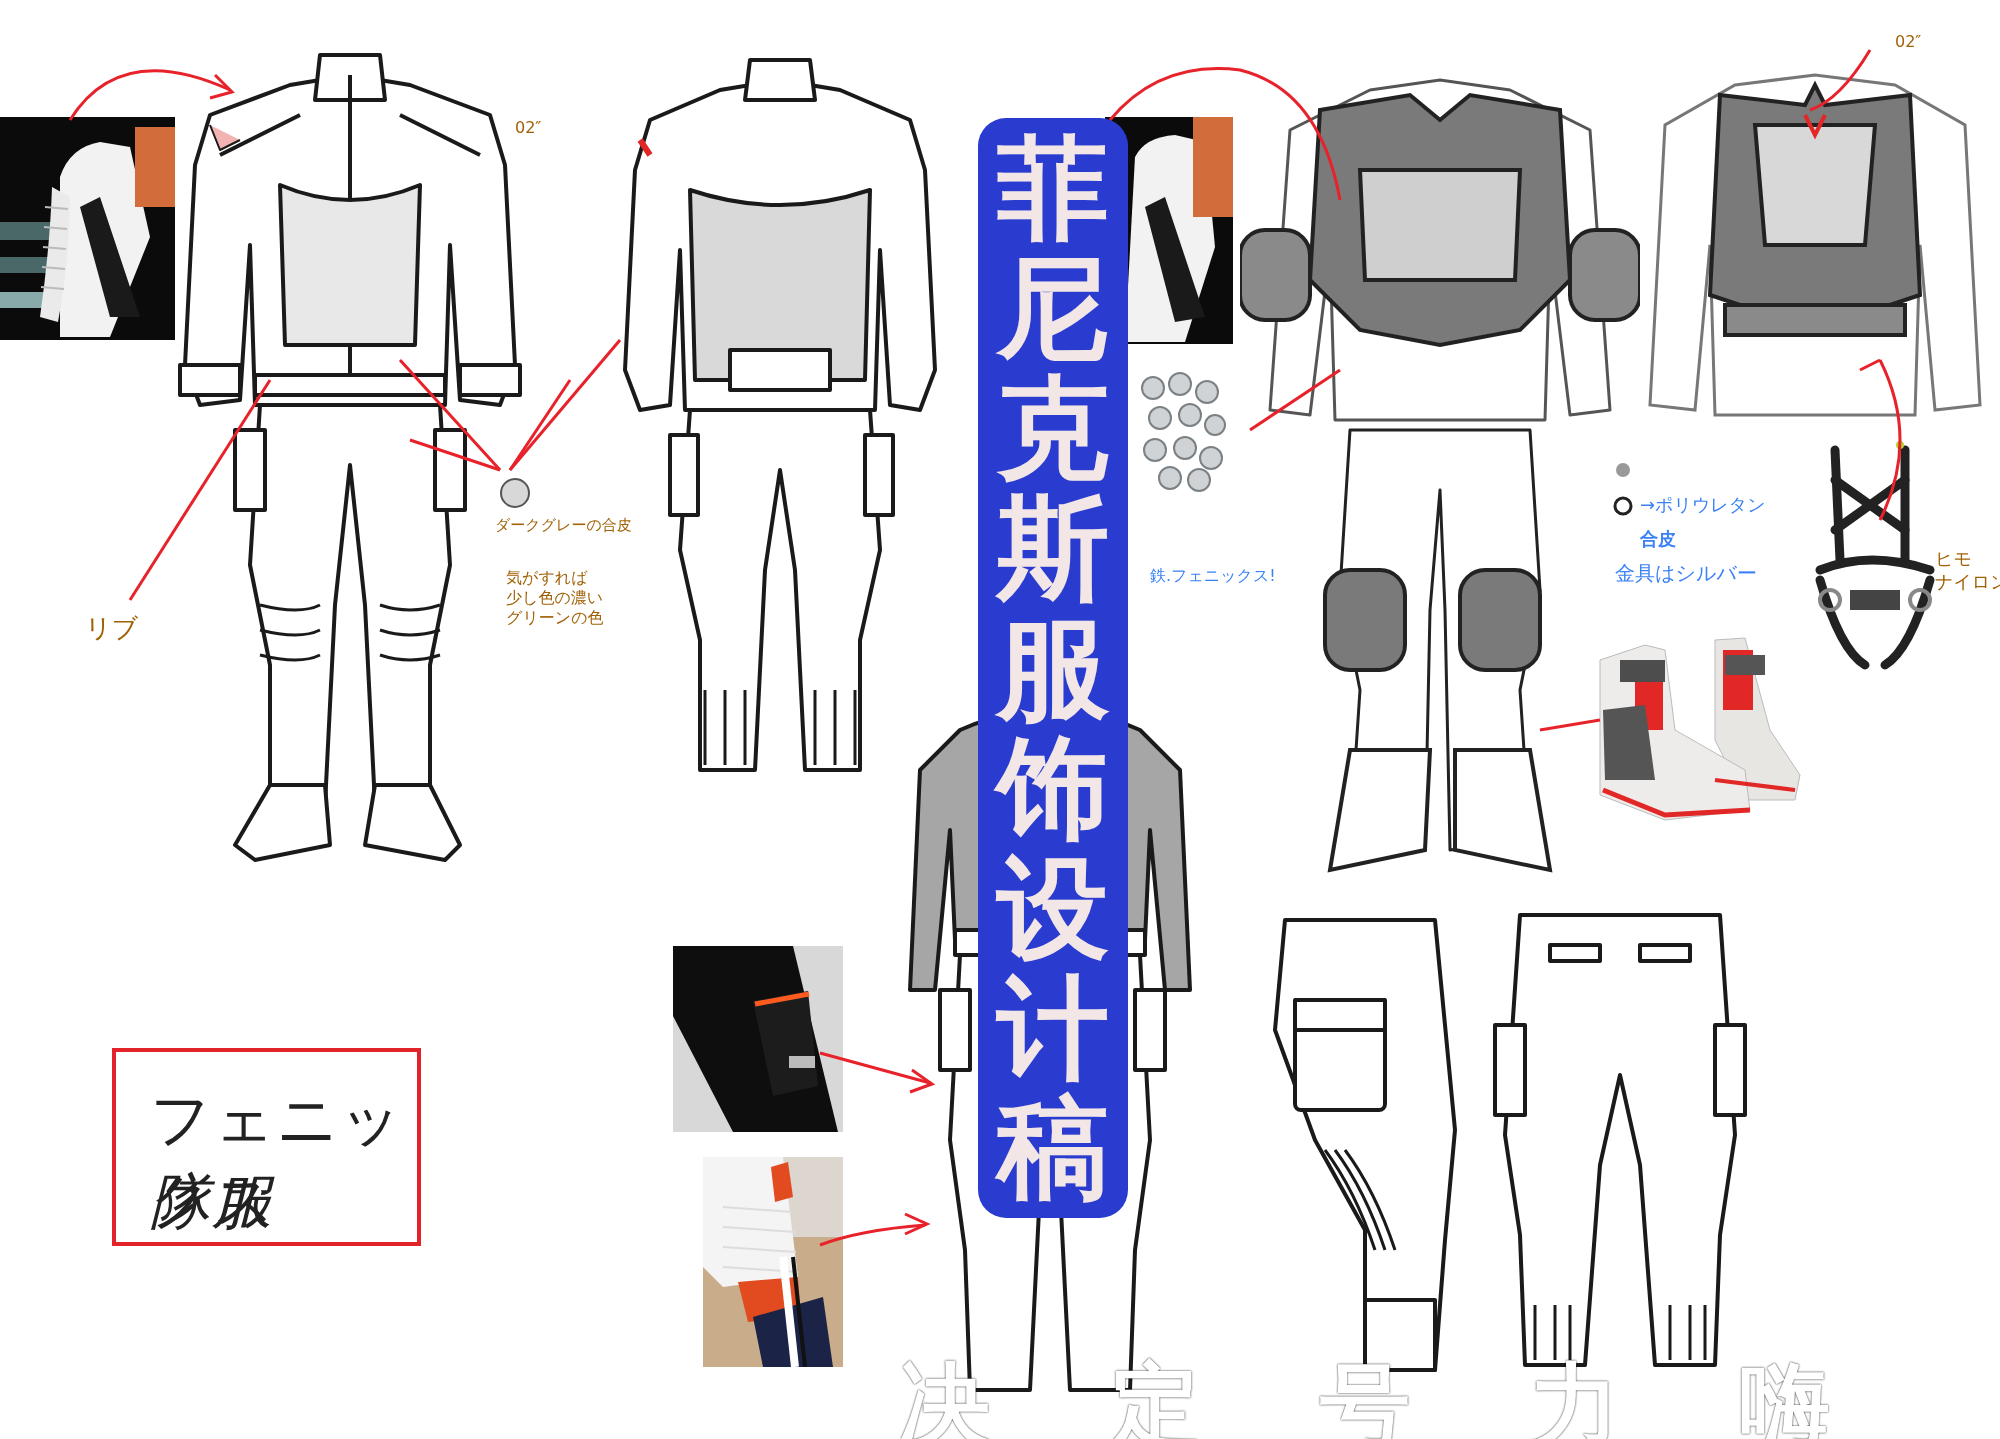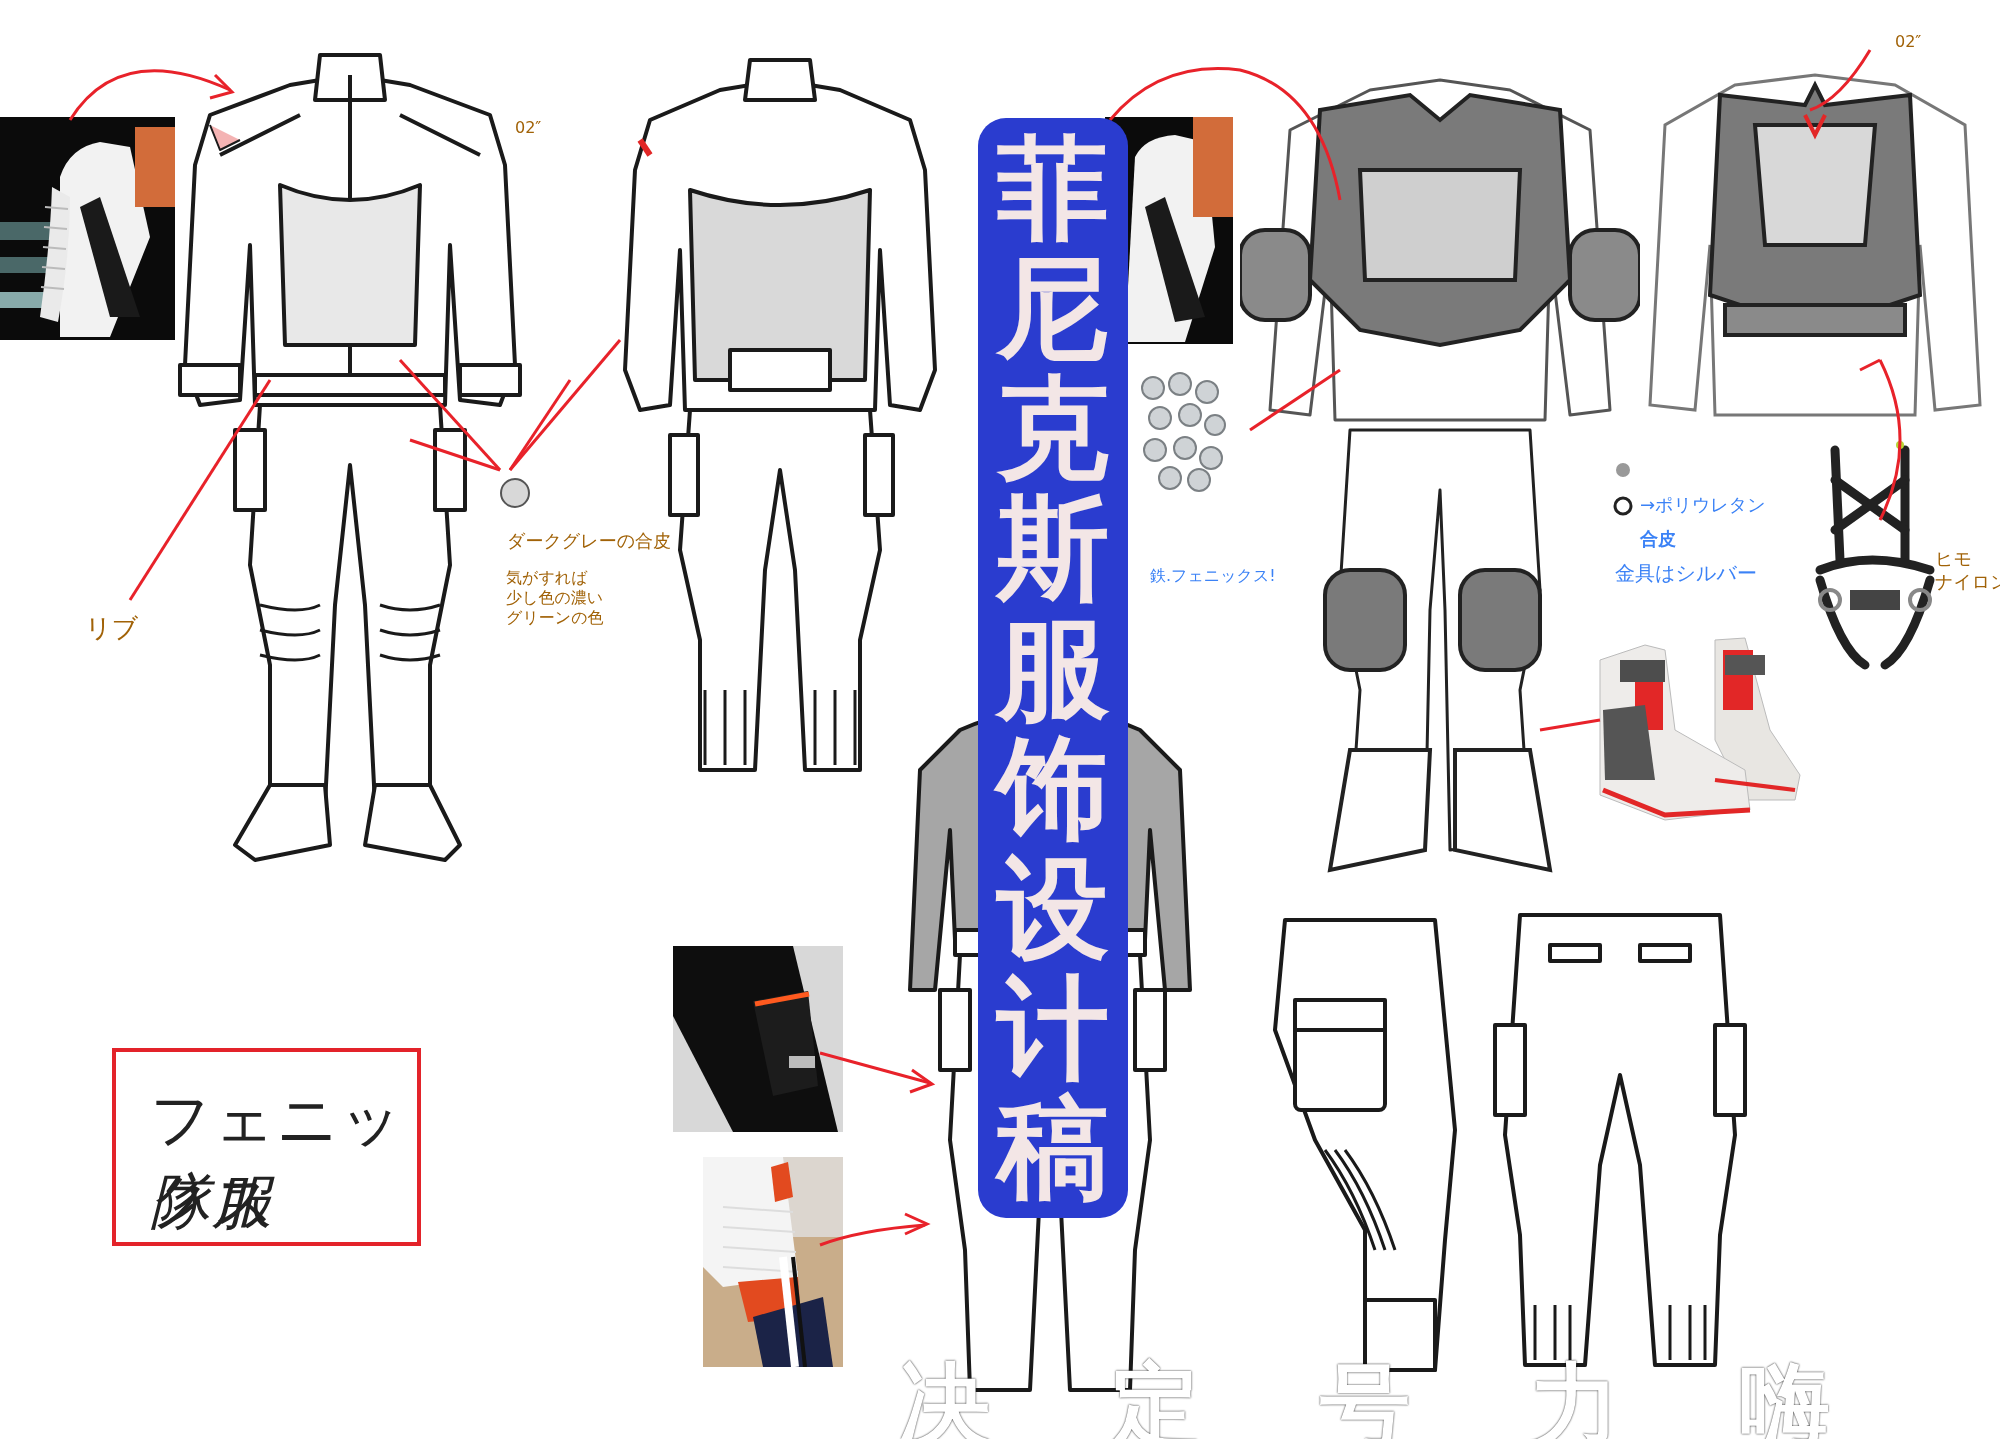--- a/index.html
+++ b/index.html
@@ -272,21 +272,21 @@
       <path d="M905 1214 L927 1224 L905 1234"></path>
   </g>
   <circle cx="515" cy="493" r="14" fill="#d8d8d8" stroke="#555" stroke-width="2"></circle>
   <circle cx="1623" cy="470" r="7" fill="#999"></circle>
   <circle cx="1623" cy="506" r="8" fill="none" stroke="#222" stroke-width="3"></circle>
 </svg>
 
 <div class="note" style="left:85px;top:612px;font-size:26px;">リブ</div>
 <div class="note" style="left:515px;top:118px;font-size:16px;">02″</div>
 <div class="note" style="left:1895px;top:32px;font-size:16px;">02″</div>
-<div class="note" style="left:495px;top:530px;font-size:18px;margin-left:12px;">ダークグレーの合皮</div>
+<div class="note" style="left:495px;top:516px;font-size:15px;">ダークグレーの合皮</div>
 <div class="note" style="left:506px;top:568px;font-size:16px;">気がすれば
 少し色の濃い
 グリーンの色</div>
 <div class="note black" style="left:1150px;top:530px;font-size:16px;">鉄.フェニックス!</div>
 <div class="note black" style="left:1640px;top:458px;font-size:18px;">→ポリウレタン</div>
 <div class="note black" style="left:1640px;top:492px;font-size:18px;font-weight:bold;">合皮</div>
 <div class="note black" style="left:1615px;top:525px;font-size:20px;">金具はシルバー</div>
 <div class="note" style="left:1935px;top:548px;font-size:18px;">ヒモ
 ナイロン</div>
 

